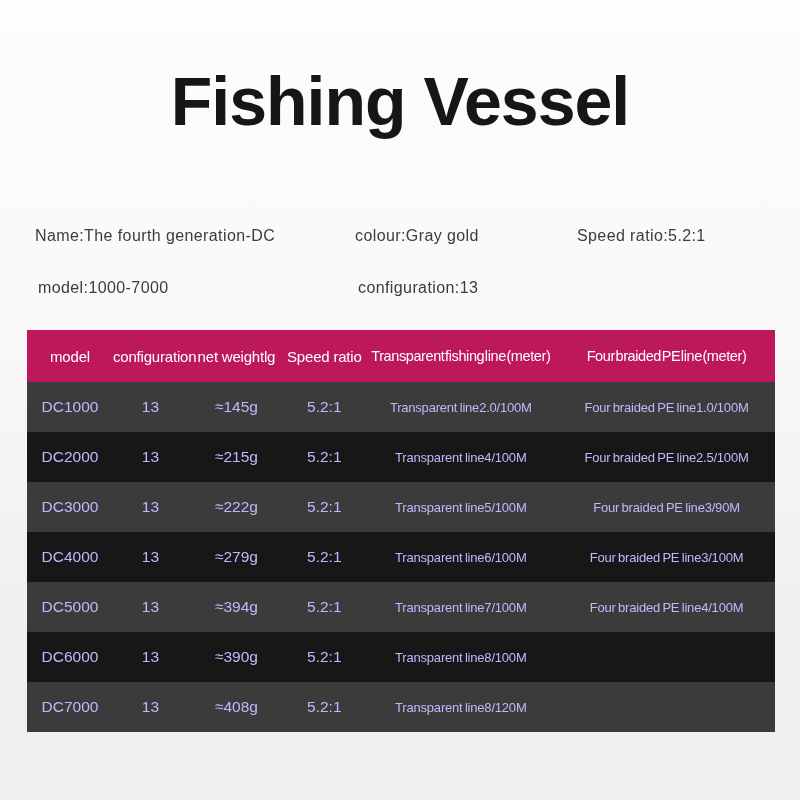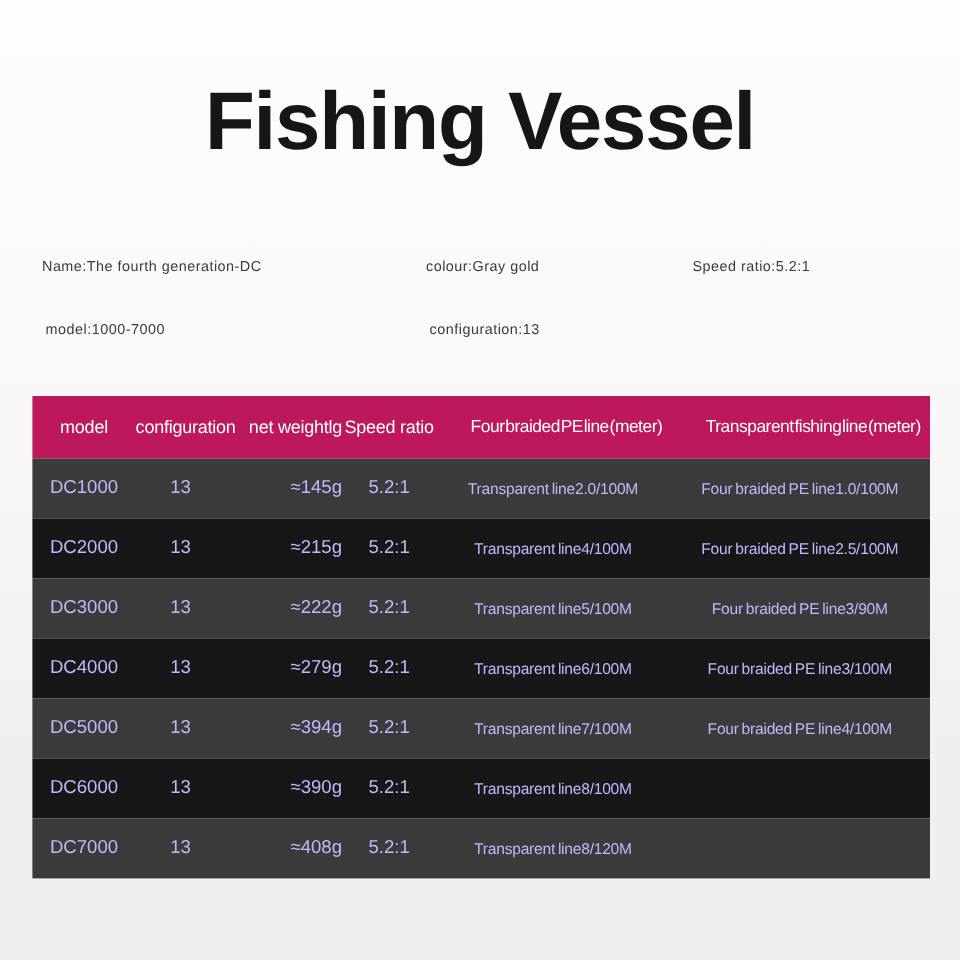--- a/index.html
+++ b/index.html
@@ -22,24 +22,25 @@
     width: 800px;
     text-align: center;
     font-size: 68px;
     font-weight: 700;
     letter-spacing: -1px;
     color: #161616;
   }
 
   .spec {
     position: absolute;
-    font-size: 12px;
+    font-size: 16px;
     letter-spacing: 0.4px;
     color: #3c3c3c;
     white-space: nowrap;
+    margin-top: 12px;
   }
   .spec-name          { left: 35px;  top: 215px; }
   .spec-colour        { left: 355px; top: 215px; }
   .spec-speed-ratio   { left: 577px; top: 215px; }
   .spec-model         { left: 38px;  top: 267px; }
   .spec-configuration { left: 358px; top: 267px; }
 
   .spec-table {
     position: absolute;
     left: 27px;
@@ -64,21 +65,21 @@
   .t-body-row:nth-child(odd)  { background: #171717; }
   .t-body-row:nth-child(even) { background: #3b3b3b; }
 
   .cell {
     text-align: center;
     white-space: nowrap;
     overflow: visible;
   }
   .c1 { width: 11.5%; }
   .c2 { width: 10%;   }
-  .c3 { width: 13%; text-align: right;   }
+  .c3 { width: 13%;   }
   .c4 { width: 10.5%; }
   .c5 { width: 26%;   }
   .c6 { width: 29%;   }
 
   .t-header .cell {
     font-size: 15px;
     letter-spacing: -0.2px;
   }
   .t-header .c5, .t-header .c6 {
     font-size: 14.5px;
@@ -105,22 +106,22 @@
 <div class="spec spec-speed-ratio">Speed ratio:5.2:1</div>
 <div class="spec spec-model">model:1000-7000</div>
 <div class="spec spec-configuration">configuration:13</div>
 
 <div class="spec-table">
   <div class="t-row t-header">
     <div class="cell c1">model</div>
     <div class="cell c2">configuration</div>
     <div class="cell c3">net weightlg</div>
     <div class="cell c4">Speed ratio</div>
+    <div class="cell c5">Transparent fishing line (meter)</div>
     <div class="cell c6">Four braided PE line (meter)</div>
-    <div class="cell c5">Transparent fishing line (meter)</div>
   </div>
 
   <div class="t-row t-body-row">
     <div class="cell c1">DC1000</div>
     <div class="cell c2">13</div>
     <div class="cell c3">≈145g</div>
     <div class="cell c4">5.2:1</div>
     <div class="cell c5">Transparent line2.0/100M</div>
     <div class="cell c6">Four braided PE line1.0/100M</div>
   </div>

